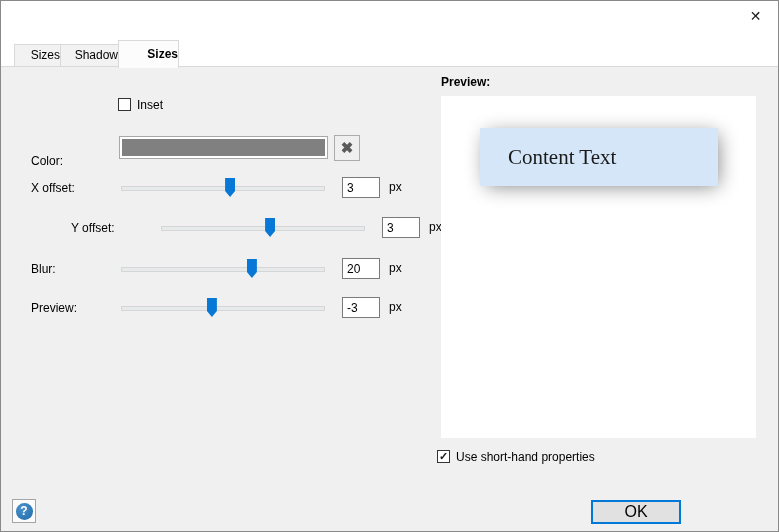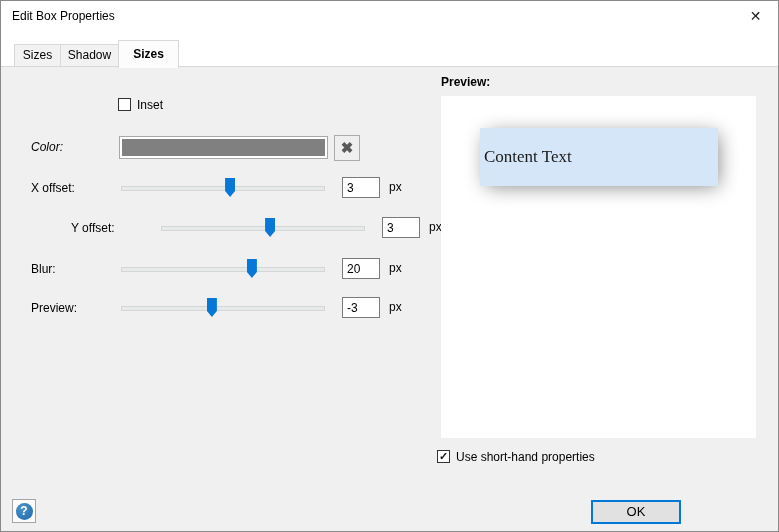--- a/index.html
+++ b/index.html
@@ -16,21 +16,21 @@
   .titlebar { position:absolute; left:0; top:0; right:0; height:30px; background:#ffffff; }
   .title    { position:absolute; left:11px; top:0; line-height:30px; white-space:nowrap; }
   .close-btn{
     position:absolute; right:0; top:0; width:45px; height:30px;
     text-align:center; line-height:30px; font-size:14px; color:#1a1a1a; cursor:default;
   }
   
   .tabstrip { position:absolute; left:0; top:30px; right:0; height:36px;
               background:#ffffff; border-bottom:1px solid #d9d9d9; box-sizing:border-box; }
   .tab {
-    position:absolute; box-sizing:border-box; text-align:center;
+    position:absolute; box-sizing:border-box; text-align:right;
     border:1px solid #d9d9d9; background:#f2f2f2;
     top:13px; height:23px; line-height:21px;
   }
   .tab-sizes   { left:13px;  width:47px; }
   .tab-borders { left:59px;  width:59px; }
   .tab-active {
     top:9px; height:28px; line-height:26px; background:#fcfcfc;
     border-bottom:none; font-weight:bold; z-index:3;
   }
   .tab-shadow  { left:117px; width:61px; }
@@ -67,63 +67,62 @@
     border:1px solid #7a7a7a; box-sizing:border-box; background:#fff;
     font-family:"Liberation Sans", sans-serif; font-size:12px; padding:0 0 0 4px;
   }
   .unit { position:absolute; left:388px; top:0; line-height:21px; }
   
   .preview-label { position:absolute; left:440px; top:73px; line-height:16px;font-weight:bold; }
   .preview-panel { position:absolute; left:440px; top:95px; width:315px; height:342px; background:#ffffff; }
   .content-box {
     position:absolute; left:39px; top:32px; width:238px; height:58px;
     display:flex; align-items:center;
-    font-family:"Liberation Serif", serif; font-size:17px; color:#1a1a1a;
-    padding-left:4px; box-sizing:border-box;
+    font-family:"Liberation Serif", serif; font-size:21px; color:#1a1a1a;
+    padding-left:28px; box-sizing:border-box;
   }
   
   .shorthand-box   { left:436px; top:449px; }
   .shorthand-label { left:455px; top:449px; line-height:14px; }
   .help-btn {
     position:absolute; left:11px; top:498px; width:24px; height:24px;
     background:#fbfbfb; border:1px solid #a5a5a5; box-sizing:border-box;
     display:flex; align-items:center; justify-content:center;
   }
   .help-circle {
     width:17px; height:17px; border-radius:50%;
     background:radial-gradient(circle at 35% 30%, #4a92cd, #1f6aa8);
     color:#fff; font-weight:bold; font-size:12px; text-align:center; line-height:17px;
   }
   .btn {
     position:absolute; box-sizing:border-box; background:#e1e1e1;
-    text-align:center; font-size:13px;
+    text-align:center; font-size:16px;
   }
   .ok-btn     { left:590px; top:499px; width:90px; height:24px; border:2px solid #0078d7; line-height:20px; }
   .cancel-btn { left:695px; top:500px; width:75px; height:23px; border:1px solid #adadad; line-height:21px; }
 </style>
 </head>
 <body>
 
 <div class="window">
 
   <div class="titlebar">
-    <span class="title">Edit Box Properties</span>
     <span class="close-btn">✕</span>
   </div>
 
   <div class="tabstrip">
     <div class="tab tab-sizes">Sizes</div>
     <div class="tab tab-borders">Shadow</div>
     <div class="tab tab-active tab-shadow">Sizes</div>
   </div>
 
   <span class="checkbox" style="left:117px; top:97px;"></span>
   <span class="cb-label" style="left:136px; top:97px; line-height:14px;">Inset</span>
 
-  <span class="row-label" style="top:135px;font-style:italic;">Color:</span>
+  <span class="row-label" style="top:149px;">Color:</span>
   <div class="swatch-btn">
     <div class="swatch-fill" id="swatch-fill" style="background: rgb(128, 128, 128);"></div>
   </div>
   <div class="clear-btn"><span>✖</span></div>
 
   <div class="slider-row" style="top:176px;">
     <span class="row-label">X offset:</span>
     <div class="track"></div>
     <div class="thumb" style="left: 224.08px;"></div>
     <input class="num-input" value="3" style="">

